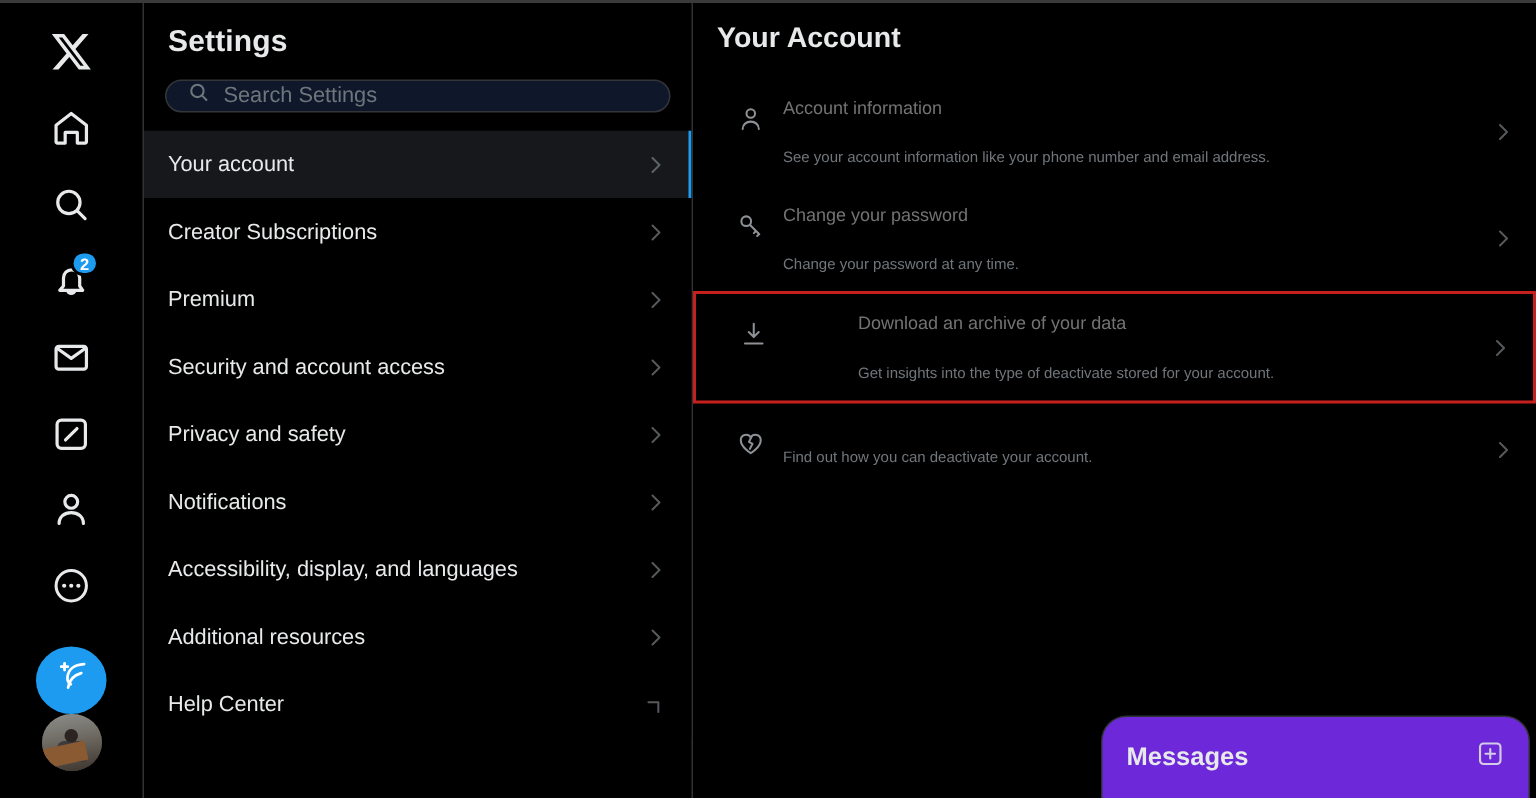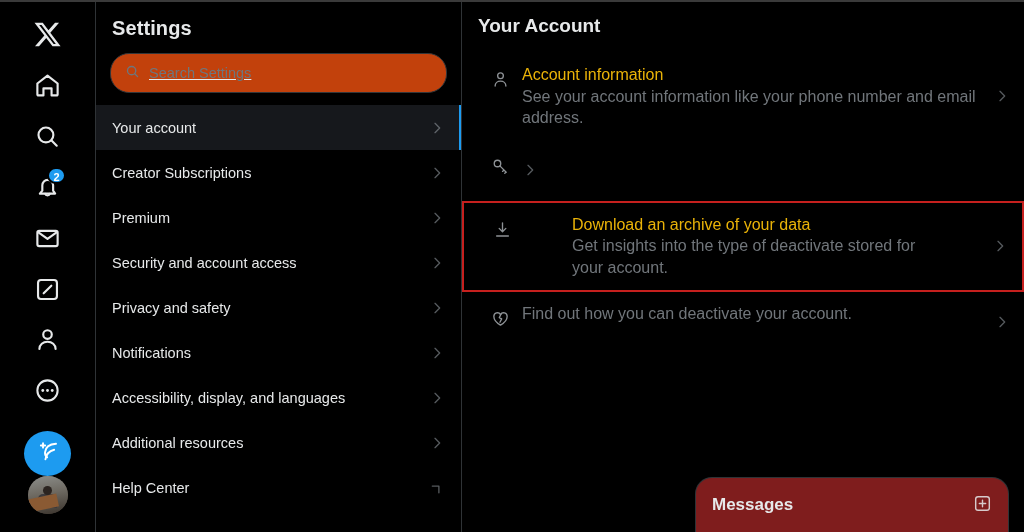--- a/index.html
+++ b/index.html
@@ -57,23 +57,23 @@
     width:366px; flex:0 0 366px; background:#000;
     border-right:1px solid #2f3336;
     display:flex; flex-direction:column; overflow:hidden;
   }
   .settings-title {
     font-size:20px; font-weight:700; color:#e7e9ea;
     padding:15px 16px 13px 16px; letter-spacing:.1px;
   }
   .search-wrap { padding:0 14px 12px 14px; }
   .search-box {
-    height:40px; border:1px solid #333639; border-radius:19px;
+    height:22px; border:1px solid #333639; border-radius:19px;
     display:flex; align-items:center; gap:9px; padding:0 14px;
-    background:#c2410c; cursor:text;text-decoration:underline;
+    background:#0f172a; cursor:text;
   }
   .search-box svg { width:15px; height:15px; flex:0 0 15px; }
   .search-input {
     background:transparent; border:0; outline:0; flex:1;
     color:#e7e9ea; font-size:14.5px; font-family:inherit;
   }
   .search-input::placeholder { color:#6e767d; }
 
   .nav-list { flex:1; overflow:hidden; }
   .nav-item {
@@ -104,29 +104,29 @@
     display:flex; align-items:flex-start; gap:0;
     padding:11px 14px 11px 16px; cursor:pointer; position:relative;
     min-height:61px;
   }
   .row .r-icon {
     width:44px; flex:0 0 44px; display:flex; justify-content:center;
     padding-top:6px;
   }
   .row .r-icon svg { width:19px; height:19px; opacity:.78; }
   .row .r-text { flex:1; padding-right:12px; }
-  .row .r-title { font-size:16px; color:#eab308; line-height:1.35; }
-  .row .r-sub { font-size:16px; color:#71767b; margin-top:0; line-height:1.35; }
+  .row .r-title { font-size:12px; color:#737373; line-height:1.35; }
+  .row .r-sub { font-size:10px; color:#71767b; margin-top:19px; line-height:1.35; }
   .row .r-chev { width:16px; height:16px; opacity:.62; align-self:center; flex:0 0 16px; }
   .row.highlighted { border:2px solid #c6201e;gap:48px; }
 
   
   .msg-dock {
-    position:absolute; right:16px; bottom:0; width:312px; height:54px;
-    background:#7f1d1d; border-radius:16px 16px 0 0;
+    position:absolute; right:5px; bottom:0; width:284px; height:54px;
+    background:#6d28d9; border-radius:16px 16px 0 0;
     box-shadow:0 0 0 1px #2f3336;
     display:flex; align-items:center; padding:0 16px; cursor:pointer;
   }
   .msg-title { font-size:17px; font-weight:700; color:#e7e9ea; flex:1; }
   .msg-actions { display:flex; align-items:center; gap:14px; }
   .msg-actions svg { width:19px; height:19px; opacity:.85; }
   .clip { overflow:hidden; }
 </style>
 </head>
 <body>
@@ -351,20 +351,24 @@
         </span>
       </div>
 
       <div class="row">
         <span class="r-icon">
           <svg viewBox="0 0 24 24" fill="none" stroke="#b6bbc0" stroke-width="1.7" stroke-linecap="round" stroke-linejoin="round">
               <circle cx="8.2" cy="8.2" r="4.1"></circle>
               <path d="m11.2 11.2 8 8M16.4 16.4l-1.8 1.8M19 19l-1.6 1.6"></path>
             </svg>
         </span>
+        <span class="r-text">
+          <span class="r-title" style="display:block">Change your password</span>
+          <span class="r-sub" style="display:block">Change your password at any time.</span>
+        </span>
         <span class="r-chev">
           <svg viewBox="0 0 24 24" fill="none" stroke="#8b9197" stroke-width="2" stroke-linecap="round" stroke-linejoin="round">
               <path d="m9 5 7 7-7 7"></path>
             </svg>
         </span>
       </div>
 
       <div class="row highlighted">
         <span class="r-icon">
           <svg viewBox="0 0 24 24" fill="none" stroke="#b6bbc0" stroke-width="1.7" stroke-linecap="round" stroke-linejoin="round">

